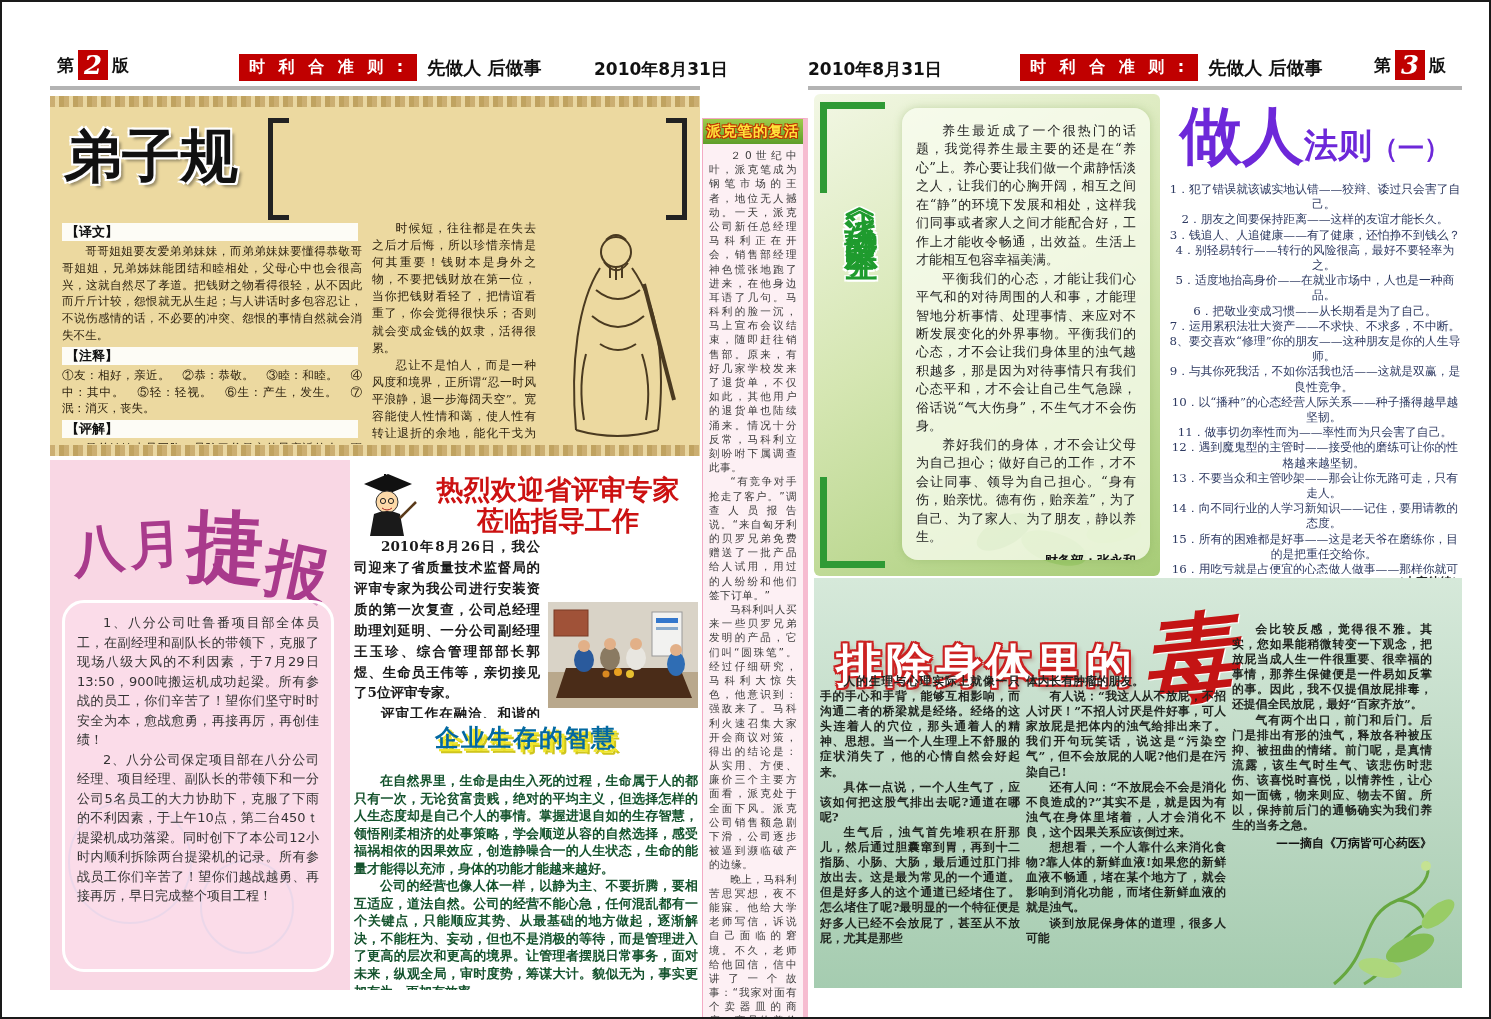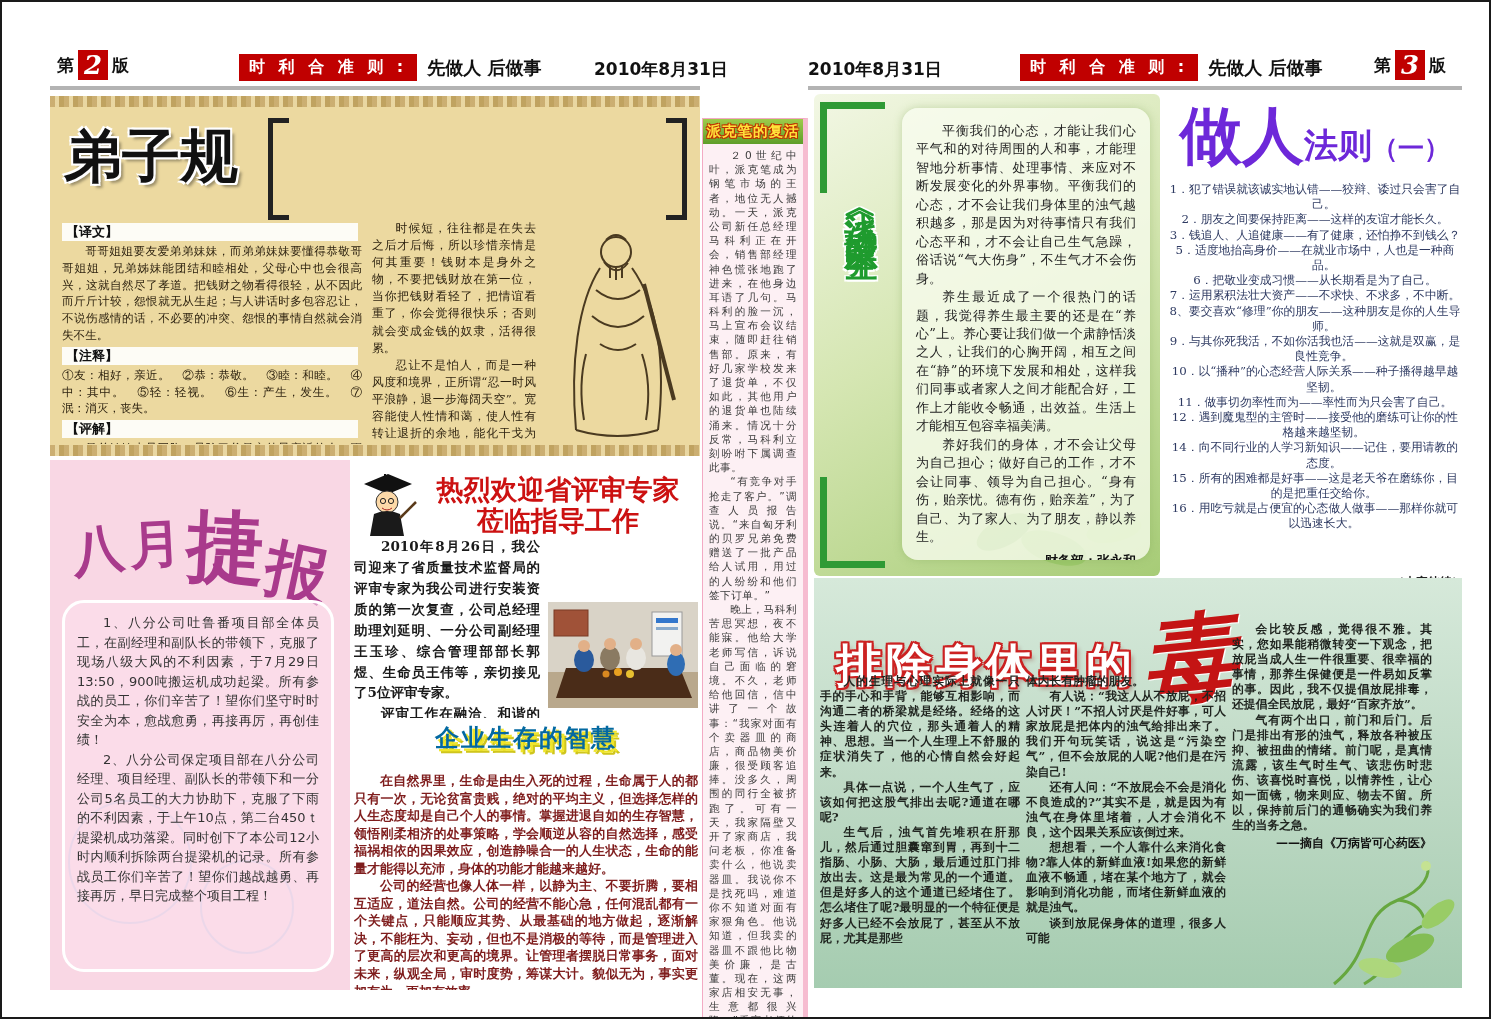--- a/index.html
+++ b/index.html
@@ -35,21 +35,21 @@
   #aug-title .c0{font-size:52px;display:inline-block;transform:rotate(-7deg);}
   #aug-title .c1{font-size:52px;display:inline-block;transform:rotate(-3deg) translateY(-6px);}
   #aug-title .c2{font-size:78px;display:inline-block;transform:rotate(3deg) translateY(6px);}
   #aug-title .c3{font-size:62px;display:inline-block;transform:rotate(12deg) translateY(26px);}
   #aug-inner{border:3px solid #fff;border-radius:22px;background:rgba(252,224,236,.6);}
   .aug-p{font-size:13px;line-height:1.5;color:#333;}
   
   .red-title{color:#cc1111;font-weight:900;font-size:27px;font-family:"DejaVu Serif",serif;text-align:center;line-height:1.15;}
   .mid-p{font-size:13.5px;line-height:1.55;color:#1a1a1a;font-weight:700;font-family:"DejaVu Serif",serif;}
   #wisdom-title{font-size:24px;font-weight:700;color:#0369a1;text-align:center;letter-spacing:2px;text-shadow:3px 3px 0 #f0e62a,5px 5px 0 #cfc51d;}
-  .wis-p{font-size:13px;line-height:1.35;color:#7f1d1d;font-weight:700;font-family:"DejaVu Serif",serif;}
+  .wis-p{font-size:13px;line-height:1.35;color:#14532d;font-weight:700;font-family:"DejaVu Serif",serif;}
   .byline{font-weight:900;text-align:right;font-size:13px;color:#111;}
   
   #greenbox{background:linear-gradient(150deg,#f2f7e4 0%,#d5e6b2 45%,#a7cc77 100%);border-radius:6px;}
   .gbracket{width:58px;height:84px;}
   .gb-t{border-left:7px solid #2f9a35;border-top:7px solid #2f9a35;}
   .gb-b{border-left:7px solid #2f9a35;border-bottom:7px solid #2f9a35;}
   #vtitle{writing-mode:vertical-rl;text-orientation:upright;font-size:33px;font-weight:900;color:#1f9b2e;font-family:"DejaVu Serif",serif;letter-spacing:6px;text-shadow:1.5px 1.5px 0 #fff,-1.5px -1.5px 0 #fff,1.5px -1.5px 0 #fff,-1.5px 1.5px 0 #fff;}
   #essay-panel{background:rgba(248,252,240,.78);border-radius:16px;box-shadow:0 0 8px rgba(120,160,80,.35);}
   .essay-p{font-size:13px;line-height:1.42;color:#222;font-weight:500;font-family:"DejaVu Serif",serif;}
   
@@ -133,20 +133,21 @@
       <div class="dzg-text jt ind serif" style="font-size:11.8px;">时候短，往往都是在失去之后才后悔，所以珍惜亲情是何其重要！钱财本是身外之物，不要把钱财放在第一位，当你把钱财看轻了，把情谊看重了，你会觉得很快乐；否则就会变成金钱的奴隶，活得很累。</div>
       <div class="dzg-text jt ind serif" style="font-size:11.8px;">忍让不是怕人，而是一种风度和境界，正所谓“忍一时风平浪静，退一步海阔天空”。宽容能使人性情和蔼，使人性有转让退折的余地，能化干戈为玉帛，能简化复杂的人际关系。过分的精明就是不超脱，事事好强、处处计较个人得失，活得必然紧张沉重。宽容不是软弱，而是理解人，有爱心的表现，有旷达心胸的人，不把宽容看成忍辱负重，而是看作美德和幸福。</div>
     </div>
   </div>
 
   <div id="parker" class="abs" style="left:700px;top:76px;width:106px;height:912px;margin-top:40px;">
     <div id="parker-title">派克笔的复活</div>
     <div style="padding:4px 6px;overflow:hidden;height:876px;">
       <div class="parker-p jt ind">２0世纪中叶，派克笔成为钢笔市场的王者，地位无人撼动。一天，派克公司新任总经理马科利正在开会，销售部经理神色慌张地跑了进来，在他身边耳语了几句。马科利的脸一沉，马上宣布会议结束，随即赶往销售部。原来，有好几家学校发来了退货单，不仅如此，其他用户的退货单也陆续涌来。情况十分反常，马科利立刻吩咐下属调查此事。</div>
       <div class="parker-p jt ind">“有竞争对手抢走了客户。”调查人员报告说。“来自匈牙利的贝罗兄弟免费赠送了一批产品给人试用，用过的人纷纷和他们签下订单。”</div>
+      <div class="parker-p jt ind">马科利叫人买来一些贝罗兄弟发明的产品，它们叫“圆珠笔”。经过仔细研究，马科利大惊失色，他意识到：强敌来了。马科利火速召集大家开会商议对策，得出的结论是：从实用、方便、廉价三个主要方面看，派克处于全面下风。派克公司销售额急剧下滑，公司逐步被逼到濒临破产的边缘。</div>
       <div class="parker-p jt ind">晚上，马科利苦思冥想，夜不能寐。他给大学老师写信，诉说自己面临的窘境。不久，老师给他回信，信中讲了一个故事：“我家对面有个卖器皿的商店，商品物美价廉，很受顾客追捧。没多久，周围的同行全被挤跑了。可有一天，我家隔壁又开了家商店，我问老板，你准备卖什么，他说卖器皿。我说你不是找死吗，难道你不知道对面有家狠角色。他说知道，但我卖的器皿不跟他比物美价廉，是古董。现在，这两家店相安无事，生意都很兴隆。”看完老师的信，马科利沉思良久，突然眼前一亮。他再次召开会议，宣布了两件事：一是不跟圆珠笔比销售量，同时大幅削减了派克笔的产量；二是不比价格，同时大幅提高派克笔销售价格。</div>
     </div>
   </div>
 
   <div id="augbox" class="abs" style="left:48px;top:458px;width:300px;height:530px;">
     <div class="wm abs" style="left:18px;top:340px;width:120px;height:120px;"></div>
     <div class="wm abs" style="left:150px;top:400px;width:90px;height:90px;"></div>
     <div id="aug-title" class="abs" style="left:22px;top:30px;">
       <span class="c0">八</span>
       <span class="c1">月</span>
@@ -209,43 +210,45 @@
   <div id="greenbox" class="abs" style="left:812px;top:92px;width:346px;height:482px;">
     <div class="gbracket gb-t abs" style="left:6px;top:8px;"></div>
     <div class="gbracket gb-b abs" style="left:6px;bottom:8px;"></div>
     <div id="vtitle" class="abs" style="left:24px;top:92px;height:382px;">浅谈《静以养生》</div>
     <svg class="abs" style="left:150px;bottom:4px;opacity:.55;" width="190" height="120" viewBox="0 0 190 120">
       <ellipse cx="40" cy="80" rx="30" ry="14" fill="#79b347" transform="rotate(-28 40 80)"></ellipse>
       <ellipse cx="90" cy="96" rx="34" ry="15" fill="#8ec45a" transform="rotate(18 90 96)"></ellipse>
       <ellipse cx="150" cy="78" rx="28" ry="12" fill="#a3d06b" transform="rotate(-12 150 78)"></ellipse>
     </svg>
     <div id="essay-panel" class="abs" style="left:88px;top:14px;width:248px;height:452px;padding:14px 14px;box-sizing:border-box;overflow:hidden;">
+      <div class="essay-p jt ind">养生最近成了一个很热门的话题，我觉得养生最主要的还是在“养心”上。养心要让我们做一个肃静恬淡之人，让我们的心胸开阔，相互之间在“静”的环境下发展和相处，这样我们同事或者家人之间才能配合好，工作上才能收令畅通，出效益。生活上才能相互包容幸福美满。</div>
       <div class="essay-p jt ind">平衡我们的心态，才能让我们心平气和的对待周围的人和事，才能理智地分析事情、处理事情、来应对不断发展变化的外界事物。平衡我们的心态，才不会让我们身体里的浊气越积越多，那是因为对待事情只有我们心态平和，才不会让自己生气急躁，俗话说“气大伤身”，不生气才不会伤身。</div>
-      <div class="essay-p jt ind">养生最近成了一个很热门的话题，我觉得养生最主要的还是在“养心”上。养心要让我们做一个肃静恬淡之人，让我们的心胸开阔，相互之间在“静”的环境下发展和相处，这样我们同事或者家人之间才能配合好，工作上才能收令畅通，出效益。生活上才能相互包容幸福美满。</div>
       <div class="essay-p jt ind">养好我们的身体，才不会让父母为自己担心；做好自己的工作，才不会让同事、领导为自己担心。“身有伤，贻亲忧。德有伤，贻亲羞”，为了自己、为了家人、为了朋友，静以养生。</div>
       <div class="byline" style="margin-top:6px;">财务部：张永和</div>
     </div>
   </div>
 
   <div class="abs" style="left:1164px;top:92px;width:298px;height:486px;">
     <div id="rules-title" style="text-align:center;">
       <span class="big">做人</span><span class="small">法则</span><span class="paren">（一）</span>
     </div>
     <div style="height:392px;overflow:hidden;margin-top:4px;">
       <div class="rule-item">1．犯了错误就该诚实地认错——狡辩、诿过只会害了自己。</div>
       <div class="rule-item">2．朋友之间要保持距离——这样的友谊才能长久。</div>
       <div class="rule-item">3．钱追人、人追健康——有了健康，还怕挣不到钱么？</div>
+      <div class="rule-item">4．别轻易转行——转行的风险很高，最好不要轻率为之。</div>
       <div class="rule-item">5．适度地抬高身价——在就业市场中，人也是一种商品。</div>
       <div class="rule-item">6．把敬业变成习惯——从长期看是为了自己。</div>
       <div class="rule-item">7．运用累积法壮大资产——不求快、不求多，不中断。</div>
       <div class="rule-item">8、要交喜欢“修理”你的朋友——这种朋友是你的人生导师。</div>
       <div class="rule-item">9．与其你死我活，不如你活我也活——这就是双赢，是良性竞争。</div>
       <div class="rule-item">10．以“播种”的心态经营人际关系——种子播得越早越坚韧。</div>
       <div class="rule-item">11．做事切勿率性而为——率性而为只会害了自己。</div>
       <div class="rule-item">12．遇到魔鬼型的主管时——接受他的磨练可让你的性格越来越坚韧。</div>
+      <div class="rule-item">13．不要当众和主管吵架——那会让你无路可走，只有走人。</div>
       <div class="rule-item">14．向不同行业的人学习新知识——记住，要用请教的态度。</div>
       <div class="rule-item">15．所有的困难都是好事——这是老天爷在磨练你，目的是把重任交给你。</div>
       <div class="rule-item">16．用吃亏就是占便宜的心态做人做事——那样你就可以迅速长大。</div>
 
     </div>
     <div id="rules-footer">（未完待续）</div>
   </div>
 
   <div id="detox" class="abs" style="left:812px;top:576px;width:648px;height:410px;">
     <div id="detox-title" class="abs" style="left:22px;top:8px;white-space:nowrap;">

